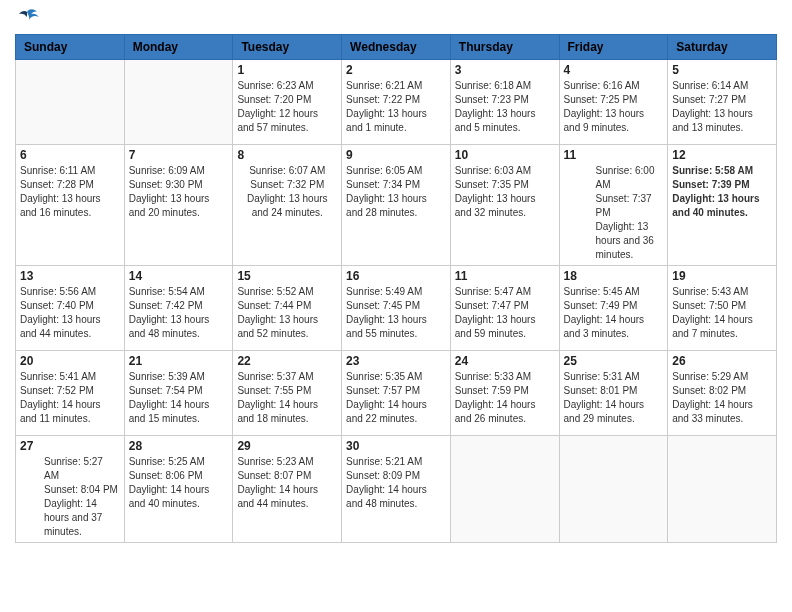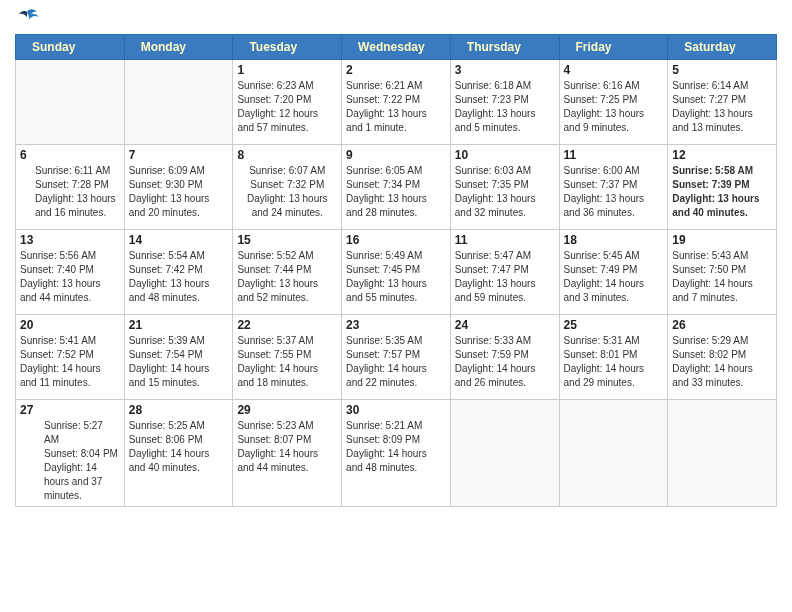--- a/index.html
+++ b/index.html
@@ -47,24 +47,24 @@
       color: #444;
       margin-top: 2px;
     }
     .calendar {
       width: 100%;
       border-collapse: collapse;
       border: 1px solid #ccc;
     }
     .calendar th {
       background-color: #3a7abf;
-      color: #fef9c3;
+      color: #000000;
       font-size: 12px;
       font-weight: bold;
-      padding: 5px 16px;
+      padding: 5px 8px;
       text-align: left;
       border: 1px solid #2a6aaf;
     }
     .calendar td {
       border: 1px solid #ccc;
       vertical-align: top;
       padding: 3px 4px;
       width: 108px;
       min-height: 80px;
       font-size: 10px;
@@ -153,21 +153,21 @@
         <td>
           <span class="day-number">5</span>
           <div class="day-info" style="white-space: pre-line;">Sunrise: 6:14 AM
 Sunset: 7:27 PM
 Daylight: 13 hours and 13 minutes.</div>
         </td>
       </tr>
       <tr>
         <td>
           <span class="day-number">6</span>
-          <div class="day-info" style="white-space: pre-line; margin-left: 15px;">Sunrise: 6:11 AM
+          <div class="day-info" style="white-space: pre-line;">Sunrise: 6:11 AM
 Sunset: 7:28 PM
 Daylight: 13 hours and 16 minutes.</div>
         </td>
         <td>
           <span class="day-number">7</span>
           <div class="day-info" style="white-space: pre-line;">Sunrise: 6:09 AM
 Sunset: 9:30 PM
 Daylight: 13 hours and 20 minutes.</div>
         </td>
         <td>
@@ -183,21 +183,21 @@
 Daylight: 13 hours and 28 minutes.</div>
         </td>
         <td>
           <span class="day-number">10</span>
           <div class="day-info" style="white-space: pre-line;">Sunrise: 6:03 AM
 Sunset: 7:35 PM
 Daylight: 13 hours and 32 minutes.</div>
         </td>
         <td>
           <span class="day-number">11</span>
-          <div class="day-info" style="white-space: pre-line;">Sunrise: 6:00 AM
+          <div class="day-info" style="white-space: pre-line; margin-left: 32px;">Sunrise: 6:00 AM
 Sunset: 7:37 PM
 Daylight: 13 hours and 36 minutes.</div>
         </td>
         <td>
           <span class="day-number">12</span>
           <div class="day-info" style="white-space: pre-line; font-weight: bold;">Sunrise: 5:58 AM
 Sunset: 7:39 PM
 Daylight: 13 hours and 40 minutes.</div>
         </td>
       </tr>

